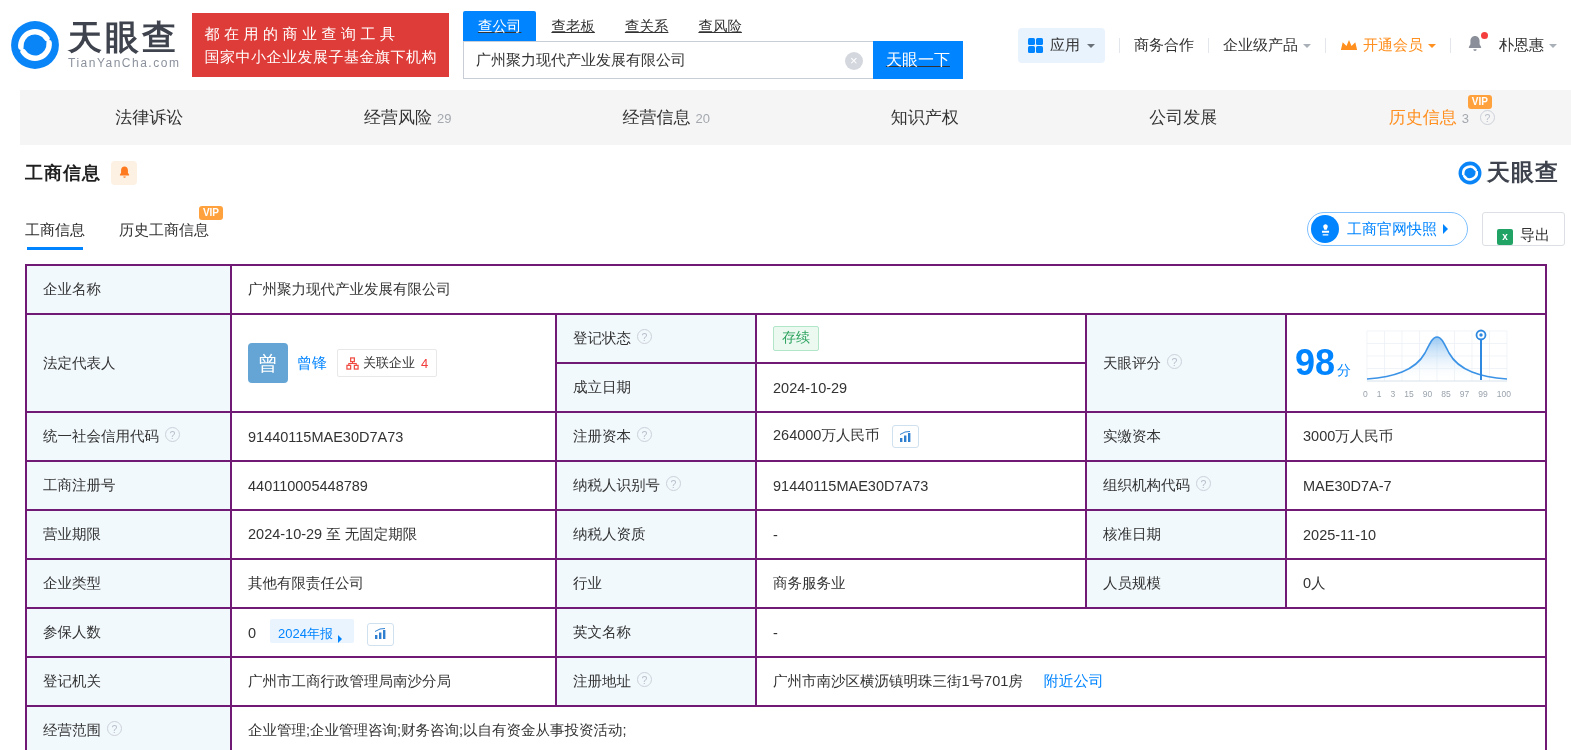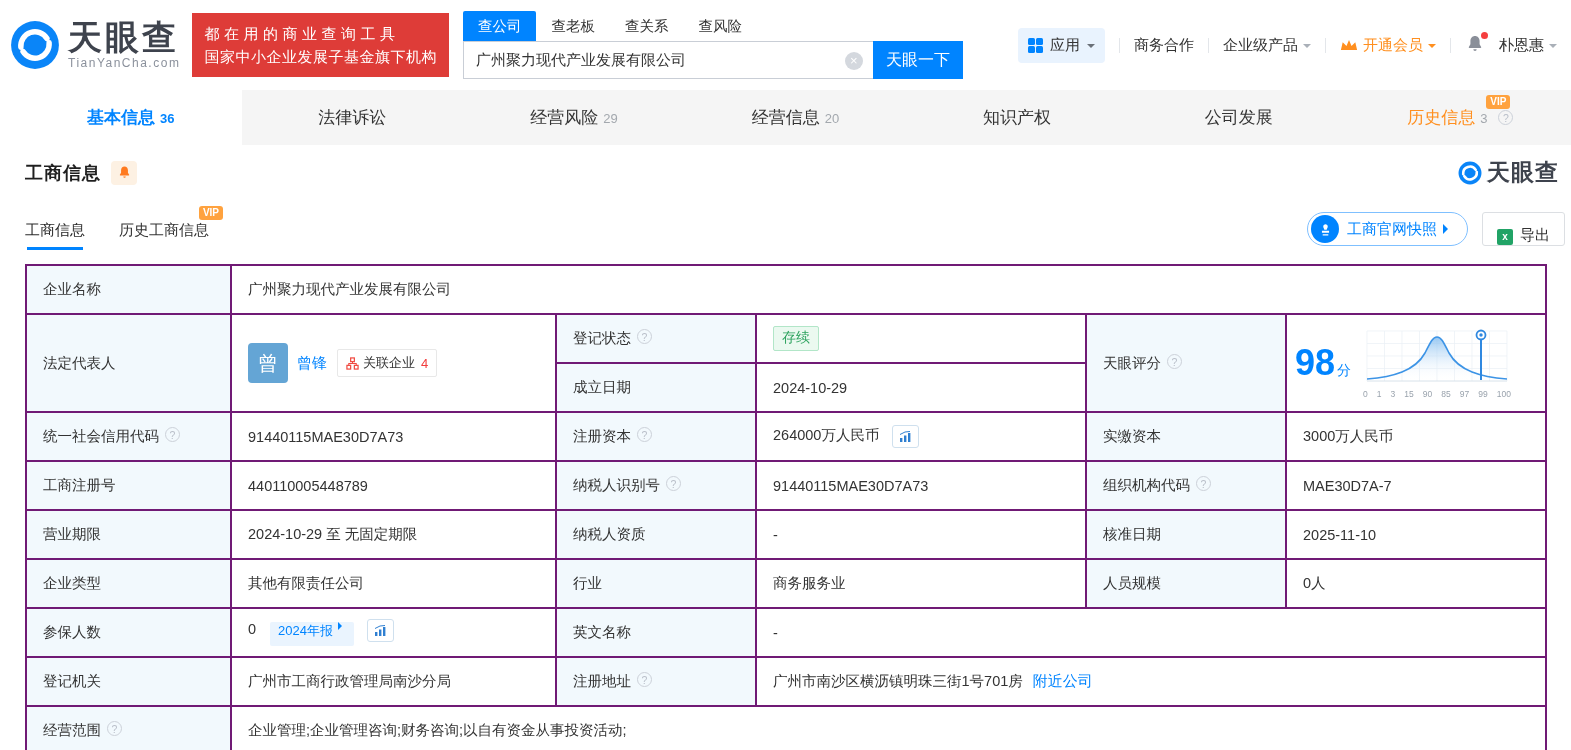--- a/index.html
+++ b/index.html
@@ -10,21 +10,21 @@
   .topbar { height:90px; background:#fff; display:flex; align-items:center; padding:0 14px 0 10px; }
   .logo { display:flex; align-items:center; cursor:pointer; }
   .logo-icon { width:50px; height:50px; }
   .logo-text { margin-left:8px; }
   .logo-title { font-size:34px; font-weight:700; color:#3e434d; letter-spacing:3px; line-height:34px; }
   .logo-sub { font-size:12px; color:#8b919c; letter-spacing:1.5px; margin-top:2px; }
   .promo { margin-left:12px; background:#de3c38; color:#fff; padding:9px 12px; line-height:23px; font-size:15px; }
   .promo-l1 { letter-spacing:4.5px; }
   .promo-l2 { letter-spacing:0.5px; }
 
-  .search { margin-left:14px; width:500px; }
+  .search { margin-left:14px; width:500px;text-decoration:underline; }
   .stabs { display:flex; align-items:flex-end; height:30px; }
   .stab { padding:0 15px; font-size:14.5px; color:#333; line-height:30px; cursor:pointer; }
   .stab.active { background:#0084ff; color:#fff; border-radius:2px 2px 0 0; }
   .srow { display:flex; }
   .sbox { flex:1; position:relative; border:1px solid #c9ced6; border-right:none; height:38px; background:#fff; }
   .sinput { width:calc(100% - 36px); height:36px; border:none; outline:none; font-size:15px; color:#333; padding:0 0 0 12px;
     font-family:"Liberation Sans","DejaVu Sans",sans-serif; }
   .clear { position:absolute; right:10px; top:10px; width:18px; height:18px; border-radius:50%; background:#d4d8de;
     color:#fff; font-size:13px; line-height:17px; text-align:center; cursor:pointer; }
   .sbtn { width:90px; height:38px; background:#0084ff; color:#fff; border:none; font-size:16px; cursor:pointer;
@@ -95,32 +95,32 @@
   .info-table td.lbl { background:#f2f9fd; }
   .repflex { display:flex; align-items:center; }
   .avatar { width:40px; height:40px; border-radius:4px; background:#64a5d5; color:#fff; font-size:20px; display:inline-flex;
     align-items:center; justify-content:center; cursor:pointer; }
   .bluelink { color:#0084ff; text-decoration:none; margin:0 10px 0 9px; cursor:pointer; font-size:15px; }
   .relbox { display:inline-flex; align-items:center; border:1px solid #e8e8e8; border-radius:2px; padding:4px 8px;
     font-size:13px; color:#333; gap:4px; cursor:pointer; }
   .relbox b { color:#f23c3c; font-weight:400; margin-left:2px; }
   .gtag { display:inline-block; background:#ebf9f0; border:1px solid #b2e6c8; color:#2ea35f; font-size:14px;
     padding:2px 8px 3px; border-radius:2px; }
-  .badge-report { display:inline-flex; align-items:flex-start; background:#eaf4fe; color:#0084ff; font-size:13px; height:24px;
+  .badge-report { display:inline-flex; align-items:flex-end; background:#eaf4fe; color:#0084ff; font-size:13px; height:24px;
     padding:0 8px; margin-left:10px; border-radius:2px; cursor:pointer; gap:2px; }
   .badge-report::after { content:""; width:0; height:0; border:4px solid transparent; border-left-color:#0084ff; margin-left:3px; }
   .trend-box { display:inline-flex; width:27px; height:23px; border:1px solid #cfe0ee; border-radius:3px; align-items:center;
     justify-content:center; margin-left:9px; vertical-align:middle; cursor:pointer; background:#fff; }
   .scorecell { padding:0 8px !important; }
   .scoreflex { display:flex; align-items:center; gap:12px; }
   .scorenum .big { font-size:36px; font-weight:700; color:#0084ff; }
   .scorenum .unit { font-size:14px; color:#0084ff; margin-left:2px; }
   .minichart { width:148px; }
   .ticks { width:148px; display:flex; justify-content:space-between; font-size:8.5px; color:#9aa3ad; margin-top:1px; }
-  .addrflex { display:flex; align-items:center; gap:10px; }
+  .addrflex { display:flex; align-items:center; gap:21px; }
 </style>
 </head>
 <body>
 
 <div class="page">
 
   <header class="topbar">
     <div class="logo">
       <svg class="logo-icon" viewBox="0 0 46 46">
         <circle cx="23" cy="23" r="22" fill="#0a85f8"></circle>
@@ -189,24 +189,20 @@
         <i class="dot"></i>
       </span>
       <span class="user">
         <span>朴恩惠</span>
         <span class="caret lt"></span>
       </span>
     </div>
   </header>
 
   <nav class="navbar">
-    <div class="ntab active">
-      <span>基本信息</span>
-      <span class="ncount">36</span>
-    </div>
     <div class="ntab">
       <span>法律诉讼</span>
     </div>
     <div class="ntab">
       <span>经营风险</span>
       <span class="ncount">29</span>
     </div>
     <div class="ntab">
       <span>经营信息</span>
       <span class="ncount">20</span>

